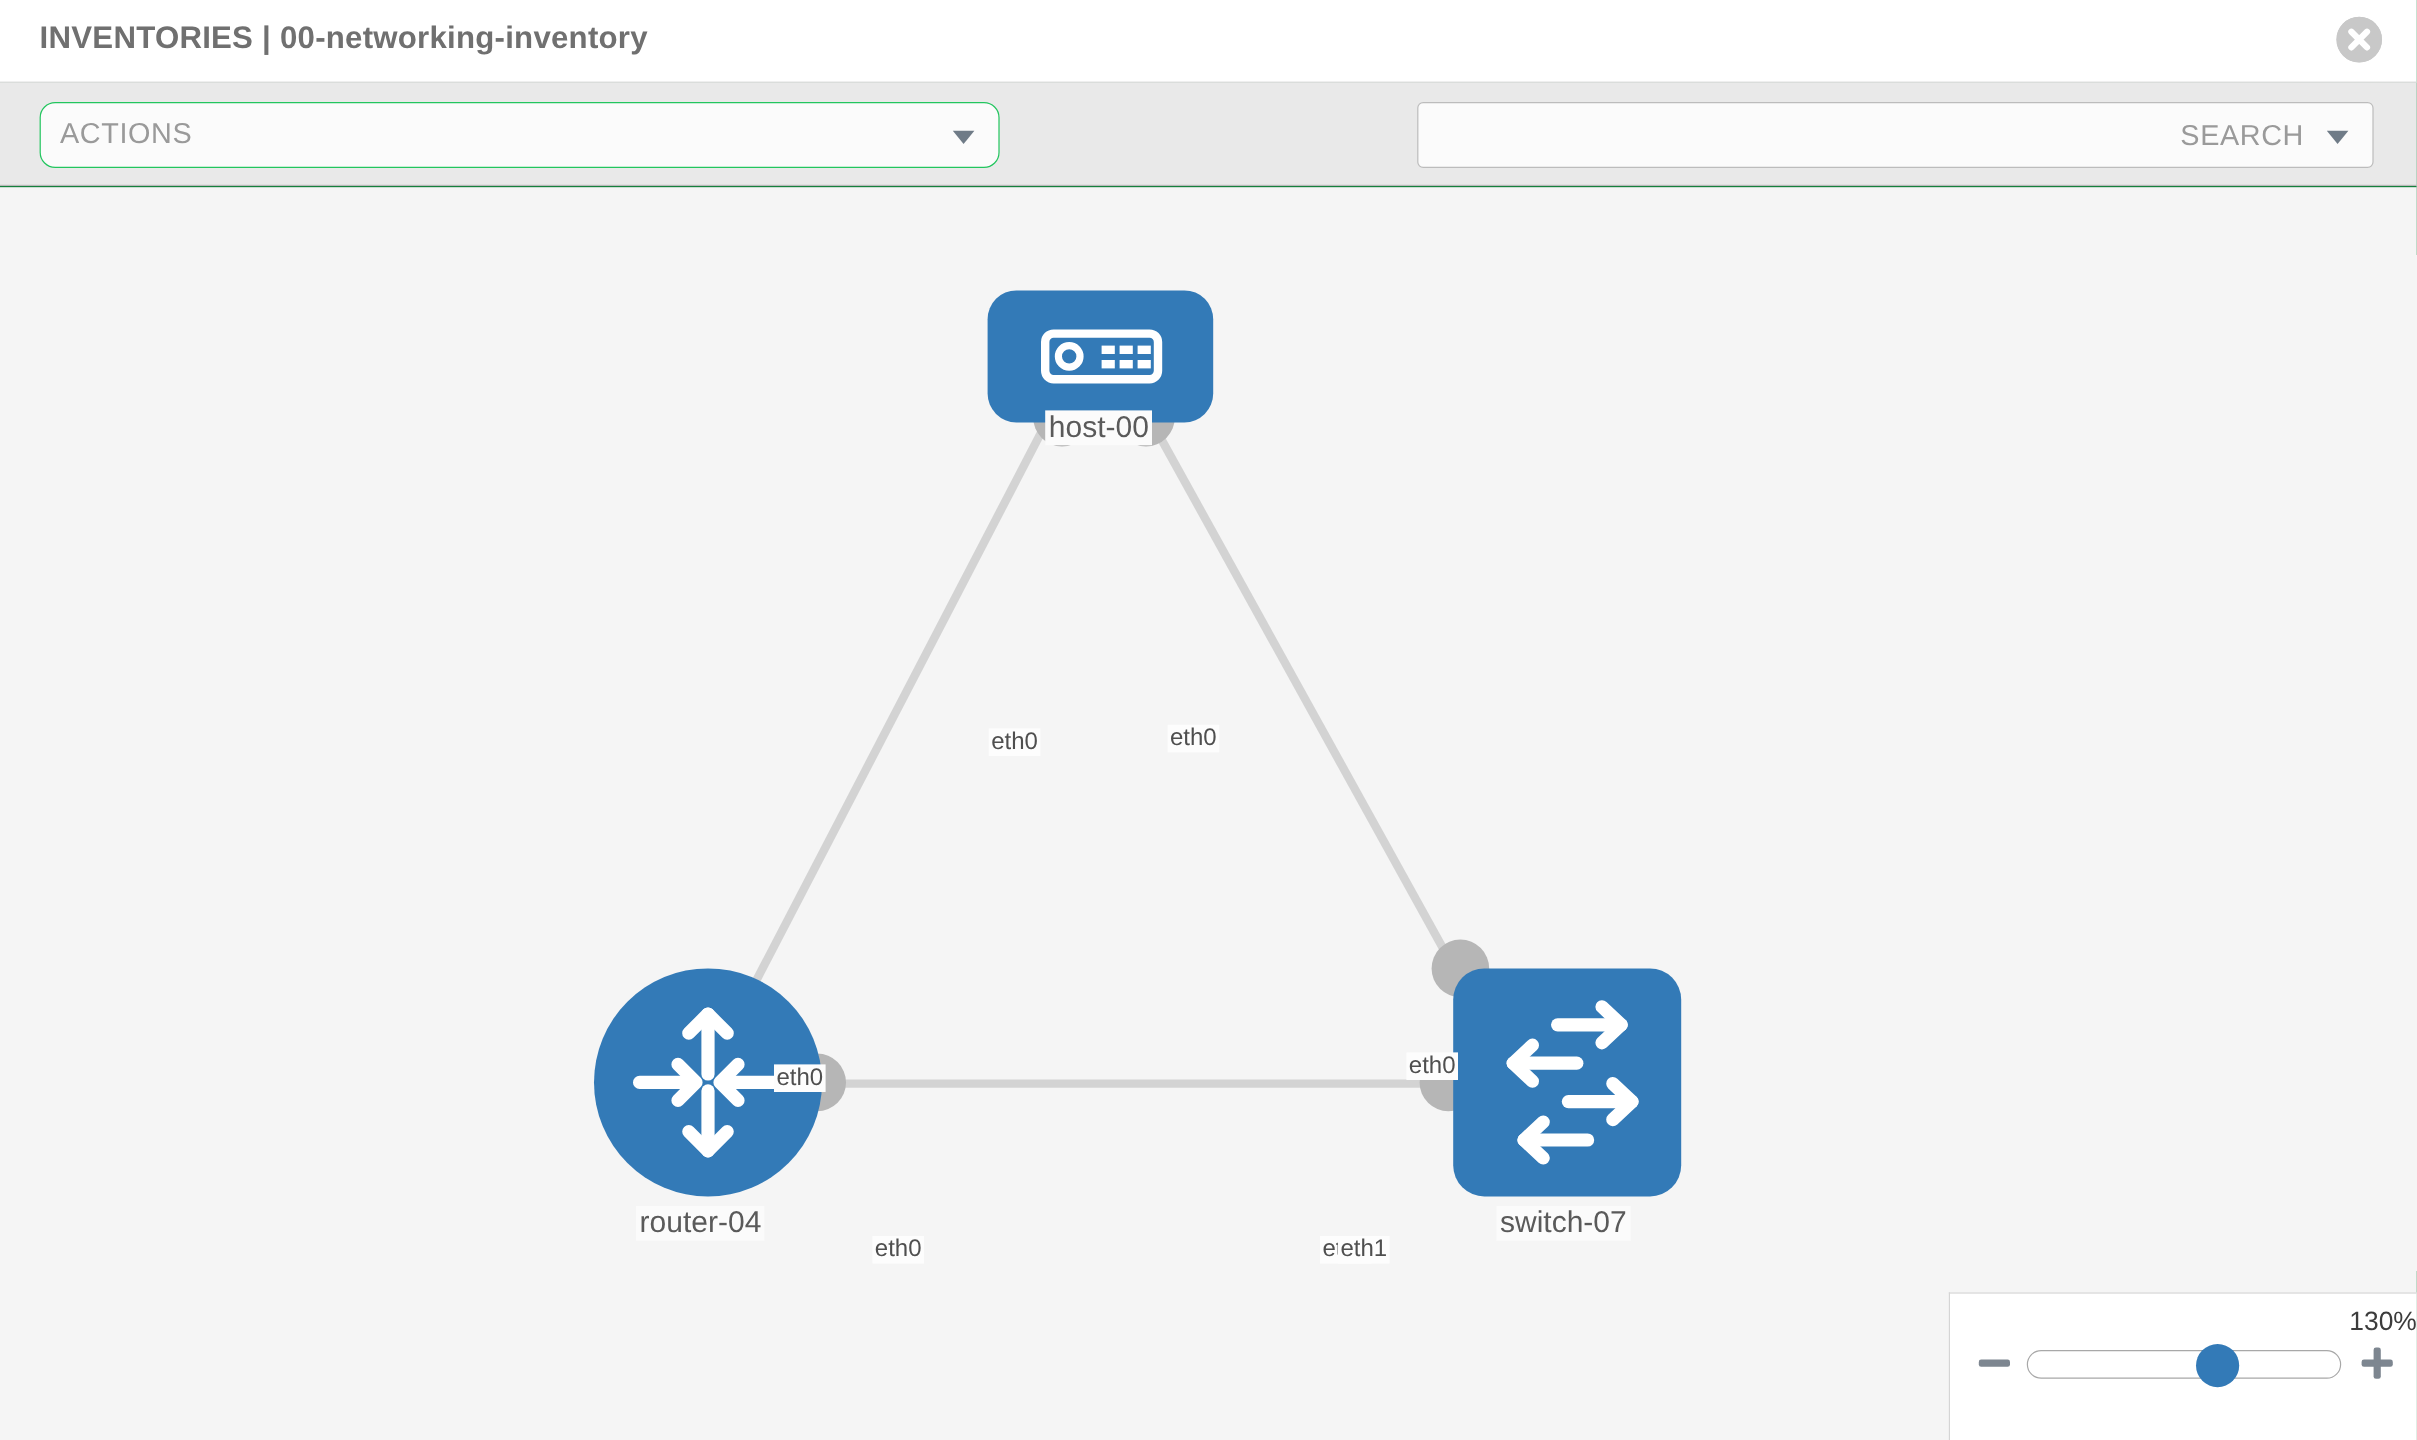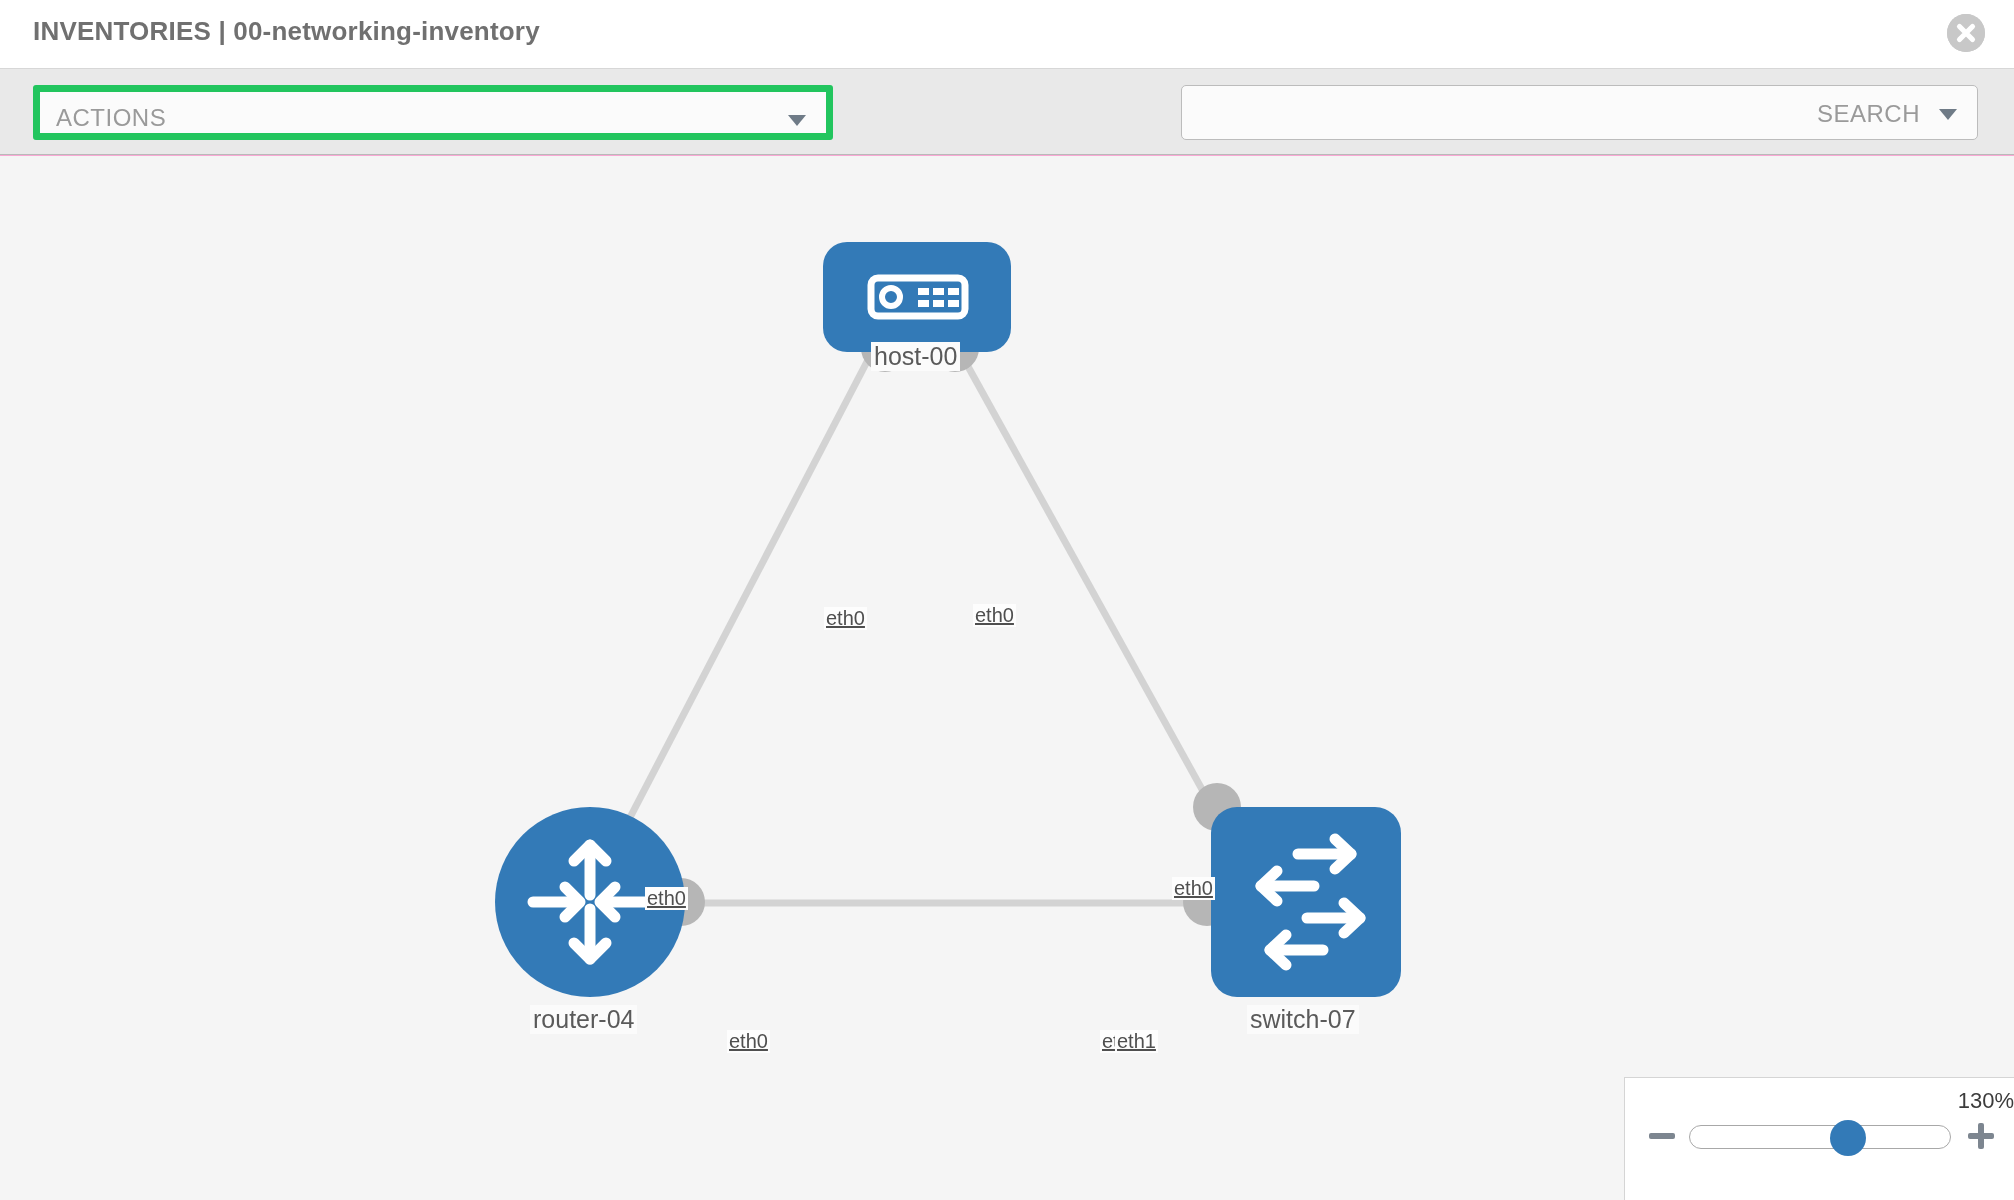--- a/index.html
+++ b/index.html
@@ -2,21 +2,21 @@
 <html><head>
 <meta charset="utf-8">
 <style>
   html,body{margin:0;padding:0;}
   body{
     width:2014px;height:1200px;overflow:hidden;
     background:#f5f5f5;
     font-family:"Liberation Sans", sans-serif;
     -webkit-font-smoothing:antialiased;
   }
-  #app{position:relative;width:2014px;height:1200px;background:#f9a8d4;}
+  #app{position:relative;width:2014px;height:1200px;background:#15803d;}
 
   
   .header{
     position:absolute;left:0;top:0;width:2014px;height:69px;
     background:#ffffff;border-bottom:1px solid #d7d7d7;
     box-sizing:border-box;
   }
   .header-title{
     position:absolute;left:33px;top:16px;
     font-size:26px;font-weight:bold;color:#707070;letter-spacing:.2px;
@@ -29,21 +29,21 @@
   .close-btn svg{display:block;width:38px;height:38px;}
 
   
   .toolbar{
     position:absolute;left:0;top:69px;width:2014px;height:86px;
     background:#e9e9e9;border-bottom:1px solid #b9b9b9;
     box-sizing:border-box;
   }
   .actions-select{
     position:absolute;left:33px;top:16px;width:800px;height:55px;
-    background:#fbfbfb;border:7px solid #22c55e;border-radius:3px;
+    background:#fbfbfb;border:1px solid #22c55e;border-radius:13px;
     box-sizing:border-box;cursor:pointer;
   }
   .actions-select .lbl{
     position:absolute;left:16px;top:12px;
     font-size:24px;color:#9a9a9a;letter-spacing:.5px;
   }
   .caret{
     position:absolute;right:20px;top:23px;
     width:0;height:0;border-left:9px solid transparent;border-right:9px solid transparent;
     border-top:11px solid #6f7b87;
@@ -81,21 +81,20 @@
     position:absolute;white-space:nowrap;text-align:left;
     font-size:25px;color:#5a5a5a;background:#fbfbfb;
     padding:0 3px;
   }
   .nub{position:absolute;background:#b6b6b6;border-radius:50%;}
 
   .edge-label{
     position:absolute;white-space:nowrap;
     font-size:20px;color:#4f4f4f;background:#fdfdfd;
     padding:0 2px;
-    text-decoration:underline;
   }
 
   
   .zoom-panel{
     position:absolute;right:0;bottom:0;width:390px;height:123px;
     background:#ffffff;border:1px solid #d5d5d5;border-right:0;border-bottom:0;
     box-sizing:border-box;
   }
   .zoom-value{
     position:absolute;left:0;right:0;top:10px;text-align:right;

